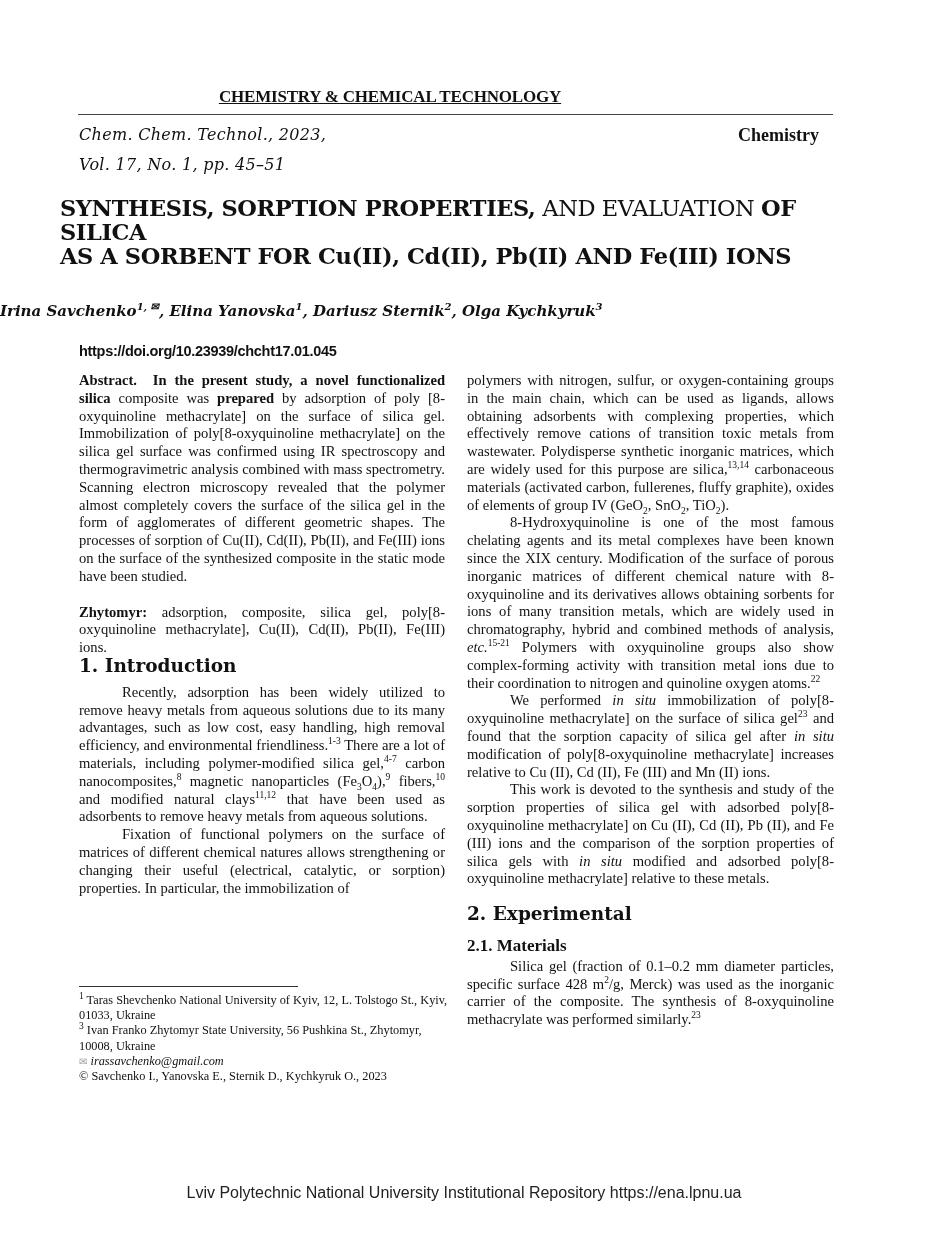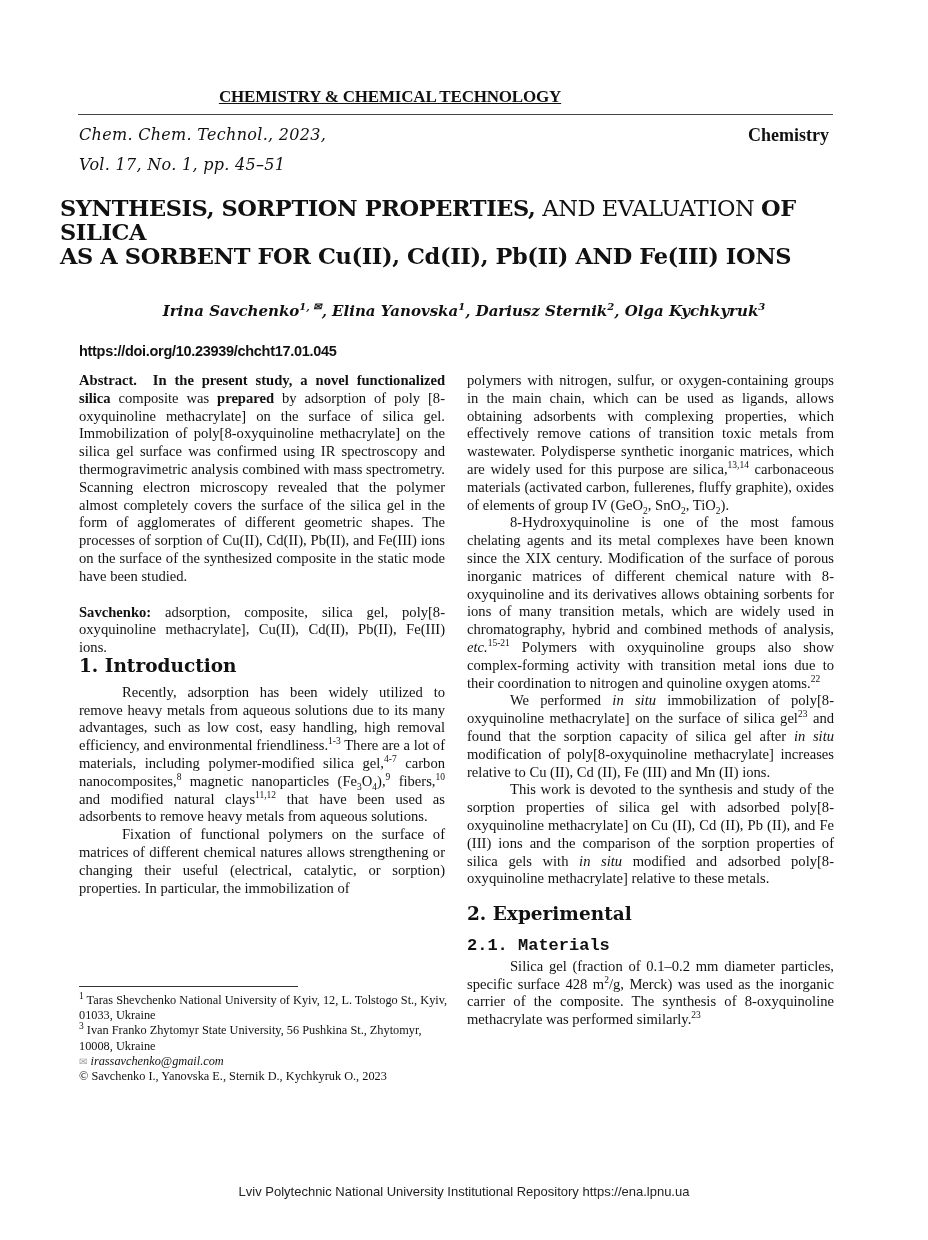--- a/index.html
+++ b/index.html
@@ -3,38 +3,38 @@
 <meta charset="utf-8">
 <style>
   html,body{margin:0;padding:0;background:#fff;}
   body{width:928px;height:1240px;position:relative;overflow:hidden;color:#111;
        font-family:"Liberation Serif","DejaVu Serif",serif;}
   .abs{position:absolute;}
   .journal{left:0;width:780px;top:87px;text-align:center;font-size:17px;font-weight:bold;letter-spacing:-0.2px;text-decoration:underline;}
   .rule-top{left:78px;width:755px;top:114px;height:1px;background:#444;}
   .cite1{left:79px;top:125px;font-size:17.5px;font-style:italic;font-family:"DejaVu Serif",serif;font-size:16px;letter-spacing:0.3px;}
   .cite2{left:79px;top:155px;font-size:16px;font-style:italic;font-family:"DejaVu Serif",serif;letter-spacing:0.3px;}
-  .section-tag{right:99px;top:125px;font-size:18px;font-weight:bold;}
+  .section-tag{right:109px;top:125px;font-size:18px;font-weight:bold;}
   .title{left:60px;width:808px;top:196px;font-size:22.5px;line-height:24px;font-weight:bold;font-family:"DejaVu Serif",serif;letter-spacing:-0.4px;}
   .title .lt{font-weight:normal;}
-  .authors{left:0;width:928px;top:302px;text-align:center;font-size:15px;font-style:italic;font-weight:bold;font-family:"DejaVu Serif",serif;}
+  .authors{left:0;width:928px;top:302px;text-align:left;font-size:15px;font-style:italic;font-weight:bold;font-family:"DejaVu Serif",serif;}
   .authors sup{font-size:10px;}
   .doi{left:79px;top:343px;font-size:14.5px;font-weight:bold;font-family:"Liberation Sans",sans-serif;letter-spacing:-0.3px;}
   .col{font-size:14.6px;line-height:17.8px;text-align:justify;}
   .colL{left:79px;width:366px;}
   .colR{left:467px;width:367px;}
   .col p{margin:0;}
   .ind{text-indent:43px;}
   sup,sub{font-size:9.5px;line-height:0;}
   .h1{font-family:"DejaVu Serif",serif;font-weight:bold;font-size:18.5px;}
-  .h2{font-family:Liberation Mono, monospace;font-weight:bold;font-size:17px;}
+  .h2{font-family:Liberation Serif, serif;font-weight:bold;font-size:17px;}
   .fn-rule{left:79px;top:986px;width:219px;height:1px;background:#333;}
   .fn{left:79px;top:993px;width:372px;font-size:12.3px;line-height:15.2px;}
   .fn p{margin:0;}
-  .footer{left:0;width:928px;top:1184px;text-align:center;font-size:13px;font-family:"Liberation Sans",sans-serif;color:#222;}
+  .footer{left:0;width:928px;top:1184px;text-align:center;font-size:16px;font-family:"Liberation Sans",sans-serif;color:#222;}
   .mail{color:#999;font-size:10px;}
 </style>
 </head>
 <body>
 
 <div class="abs journal">CHEMISTRY &amp; CHEMICAL TECHNOLOGY</div>
 <div class="abs rule-top"></div>
 <div class="abs cite1">Chem. Chem. Technol., 2023,</div>
 <div class="abs cite2">Vol. 17, No. 1, pp. 45–51</div>
 <div class="abs section-tag">Chemistry</div>
@@ -48,21 +48,21 @@
   <span>Irina Savchenko</span><sup>1, ✉</sup>, 
   <span>Elina Yanovska</span><sup>1</sup>, 
   <span>Dariusz Sternik</span><sup>2</sup>, 
   <span>Olga Kychkyruk</span><sup>3</sup>
 </div>
 
 <div class="abs doi">https://doi.org/10.23939/chcht17.01.045</div>
 
 <div class="abs col colL" style="top:372px;">
   <p><b>Abstract.</b>&nbsp; <b>In the present study, a novel functionalized silica</b><span> composite was </span><b>prepared</b><span> by adsorption of poly [8-oxyquinoline methacrylate] on the surface of silica gel. Immobilization of poly[8-oxyquinoline methacrylate] on the silica gel surface was confirmed using IR spectroscopy and thermogravimetric analysis combined with mass spectrometry. Scanning electron microscopy revealed that the polymer almost completely covers the surface of the silica gel in the form of agglomerates of different geometric shapes. The processes of sorption of Cu(II), Cd(II), Pb(II), and Fe(III) ions on the surface of the synthesized composite in the static mode have been studied.</span></p>
-  <p style="margin-top:18px;"><b>Savchenko:</b><span> adsorption, composite, silica gel, poly[8-oxyquinoline methacrylate], Cu(II), Cd(II), Pb(II), Fe(III) ions.</span></p>
+  <p style="margin-top:18px;"><b>Zhytomyr:</b><span> adsorption, composite, silica gel, poly[8-oxyquinoline methacrylate], Cu(II), Cd(II), Pb(II), Fe(III) ions.</span></p>
   <div class="h1" style="margin-bottom:9px;">1. Introduction</div>
   <p class="ind"><span>Recently, adsorption has been widely utilized to remove heavy metals from aqueous solutions due to its many advantages, such as low cost, easy handling, high removal efficiency, and environmental friendliness.</span><sup>1-3</sup><span> There are a lot of materials, including polymer-modified silica gel,</span><sup>4-7</sup><span> carbon nanocomposites,</span><sup>8</sup><span> magnetic nanopar­ticles (Fe</span><sub>3</sub><span>O</span><sub>4</sub><span>),</span><sup>9</sup><span> fibers,</span><sup>10</sup><span> and modified natural clays</span><sup>11,12</sup><span> that have been used as adsorbents to remove heavy metals from aqueous solutions.</span></p>
   <p class="ind">Fixation of functional polymers on the surface of matrices of different chemical natures allows strengthe­ning or changing their useful (electrical, catalytic, or sorp­tion) properties. In particular, the immobilization of</p>
 </div>
 
 <div class="abs fn-rule"></div>
 <div class="abs fn">
   <p><sup>1</sup><span> Taras Shevchenko National University of Kyiv, 12, L. Tolstogo St., Kyiv, 01033, Ukraine</span></p>
   <p><sup>3</sup><span> Ivan Franko Zhytomyr State University, 56 Pushkina St., Zhytomyr, 10008, Ukraine</span></p>
   <p><span class="mail">✉</span> <i>irassavchenko@gmail.com</i></p>

